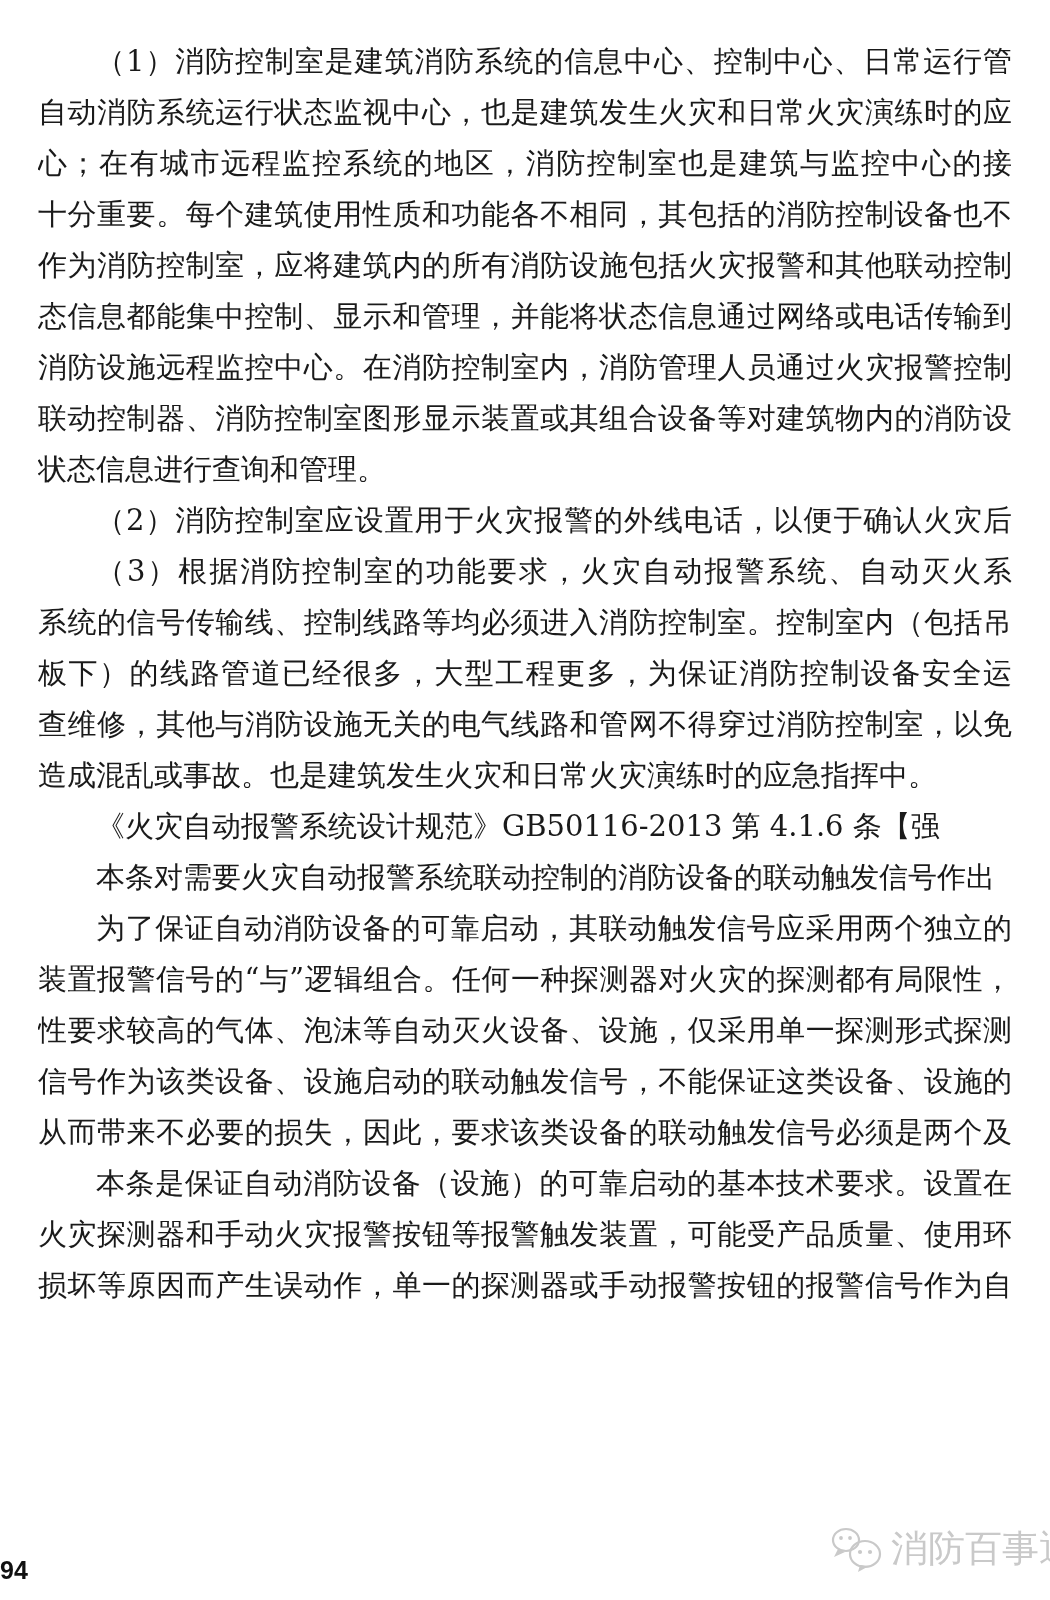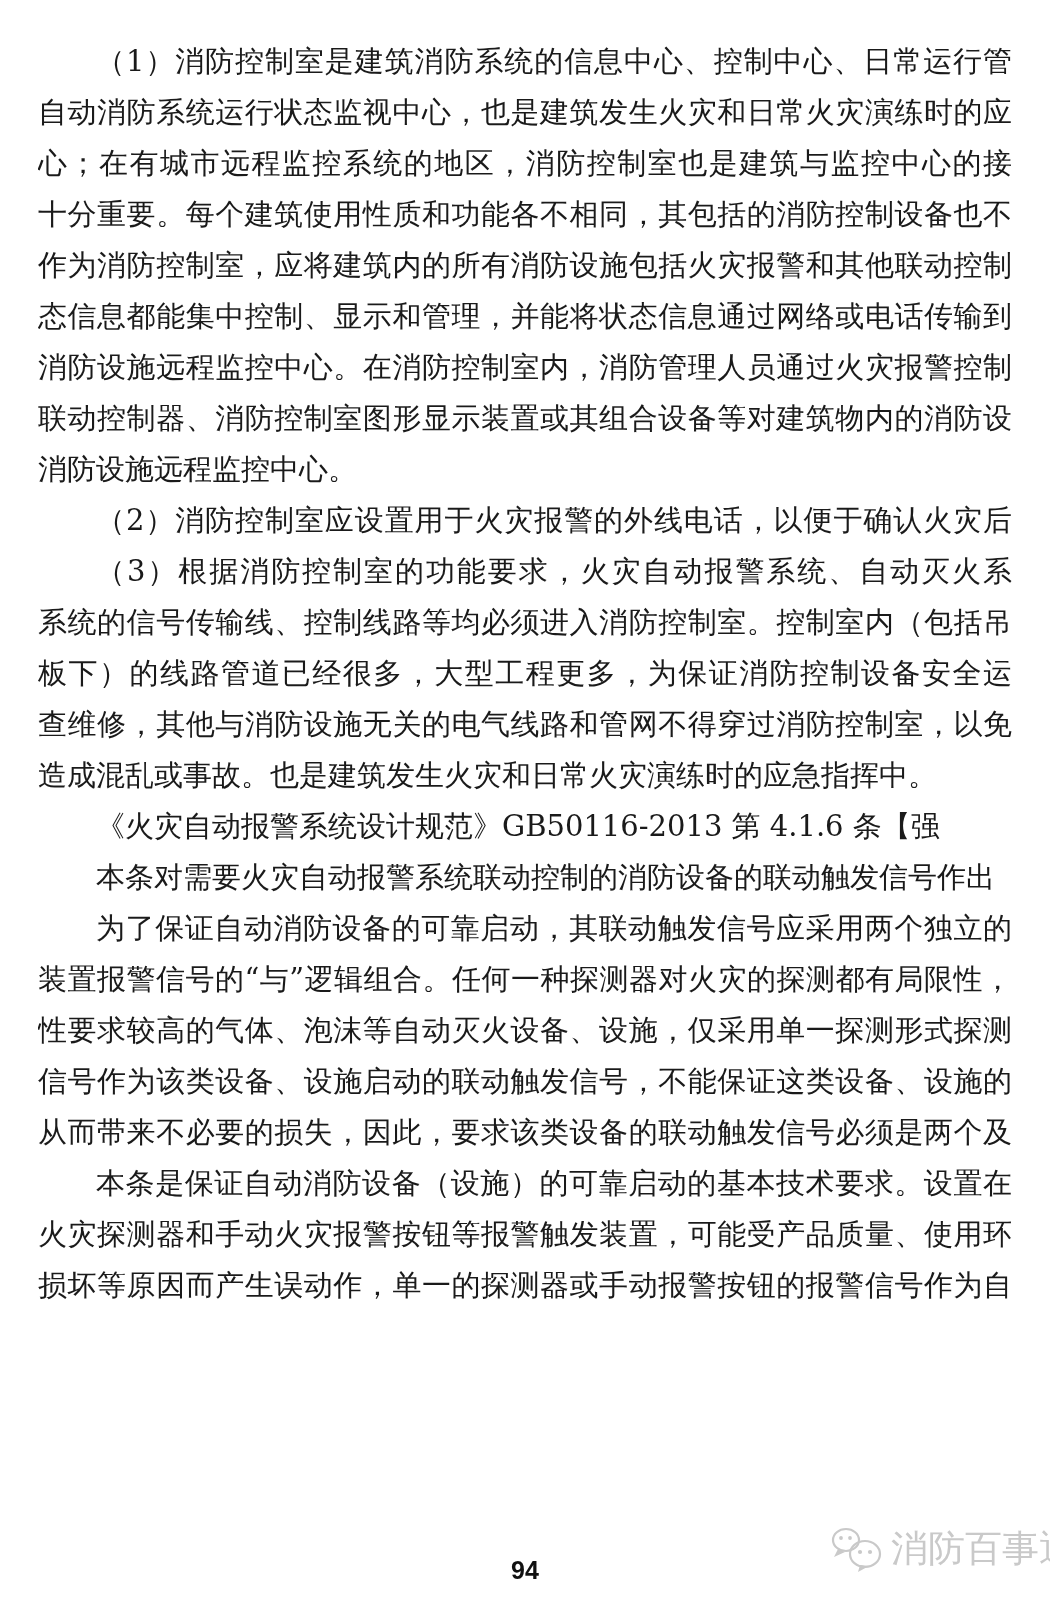--- a/index.html
+++ b/index.html
@@ -56,42 +56,42 @@
     text-shadow: 1px 1px 0 #ffffff;
     white-space: nowrap;
     text-align: right;
   }
 
   .page-number {
     position: absolute;
     left: 0;
     top: 1556px;
     width: 100%;
-    text-align: center;
+    text-align: left;
     font-family: "Liberation Sans", "DejaVu Sans", sans-serif;
     font-weight: 700;
     font-size: 25px;
     color: #111111;
   }
 </style>
 </head>
 <body>
 
 <div class="page">
 
   <div class="content">
     <div class="line indent justify">（1）消防控制室是建筑消防系统的信息中心、控制中心、日常运行管理中心和各</div>
     <div class="line justify">自动消防系统运行状态监视中心，也是建筑发生火灾和日常火灾演练时的应急指挥中</div>
     <div class="line justify">心；在有城市远程监控系统的地区，消防控制室也是建筑与监控中心的接口，其地位</div>
     <div class="line justify">十分重要。每个建筑使用性质和功能各不相同，其包括的消防控制设备也不尽相同。</div>
     <div class="line justify">作为消防控制室，应将建筑内的所有消防设施包括火灾报警和其他联动控制装置的状</div>
     <div class="line justify">态信息都能集中控制、显示和管理，并能将状态信息通过网络或电话传输到城市建筑</div>
     <div class="line justify">消防设施远程监控中心。在消防控制室内，消防管理人员通过火灾报警控制器、消防</div>
     <div class="line justify">联动控制器、消防控制室图形显示装置或其组合设备等对建筑物内的消防设施的运行</div>
-    <div class="line">消防设施远程监控中心。</div>
+    <div class="line">状态信息进行查询和管理。</div>
     <div class="line indent justify">（2）消防控制室应设置用于火灾报警的外线电话，以便于确认火灾后及时向消防</div>
     <div class="line indent justify">（3）根据消防控制室的功能要求，火灾自动报警系统、自动灭火系统、防排烟等</div>
     <div class="line justify">系统的信号传输线、控制线路等均必须进入消防控制室。控制室内（包括吊顶上、地</div>
     <div class="line justify">板下）的线路管道已经很多，大型工程更多，为保证消防控制设备安全运行，便于检</div>
     <div class="line justify">查维修，其他与消防设施无关的电气线路和管网不得穿过消防控制室，以免互相干扰</div>
     <div class="line">造成混乱或事故。也是建筑发生火灾和日常火灾演练时的应急指挥中。</div>
     <div class="line indent">《火灾自动报警系统设计规范》GB50116-2013 第 4.1.6 条【强条】。</div>
     <div class="line indent">本条对需要火灾自动报警系统联动控制的消防设备的联动触发信号作出规定。</div>
     <div class="line indent justify">为了保证自动消防设备的可靠启动，其联动触发信号应采用两个独立的报警触发</div>
     <div class="line justify">装置报警信号的“与”逻辑组合。任何一种探测器对火灾的探测都有局限性，对于可靠</div>

